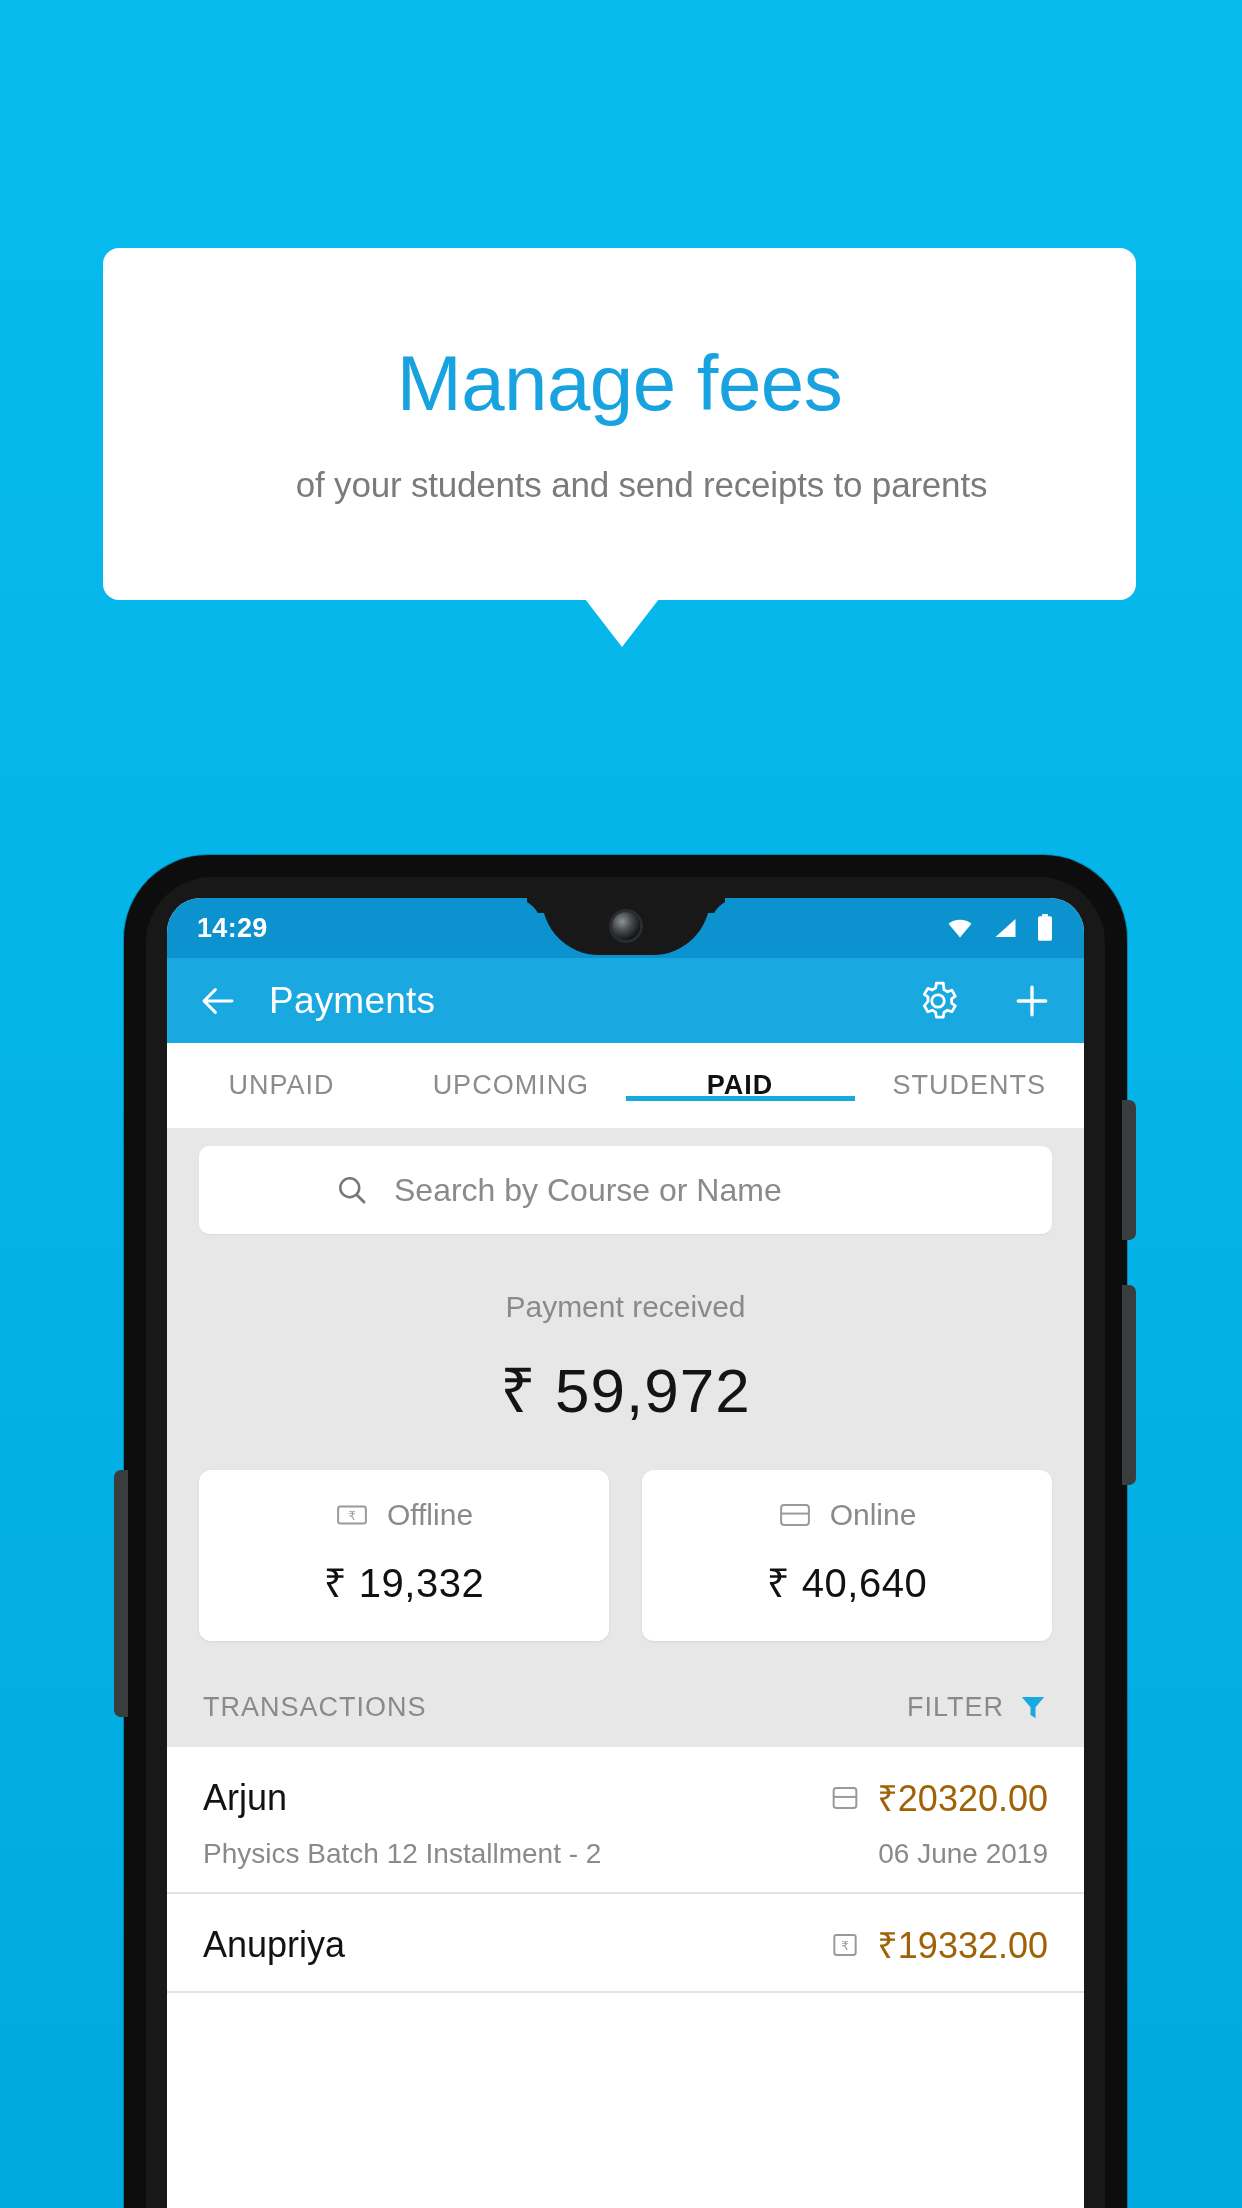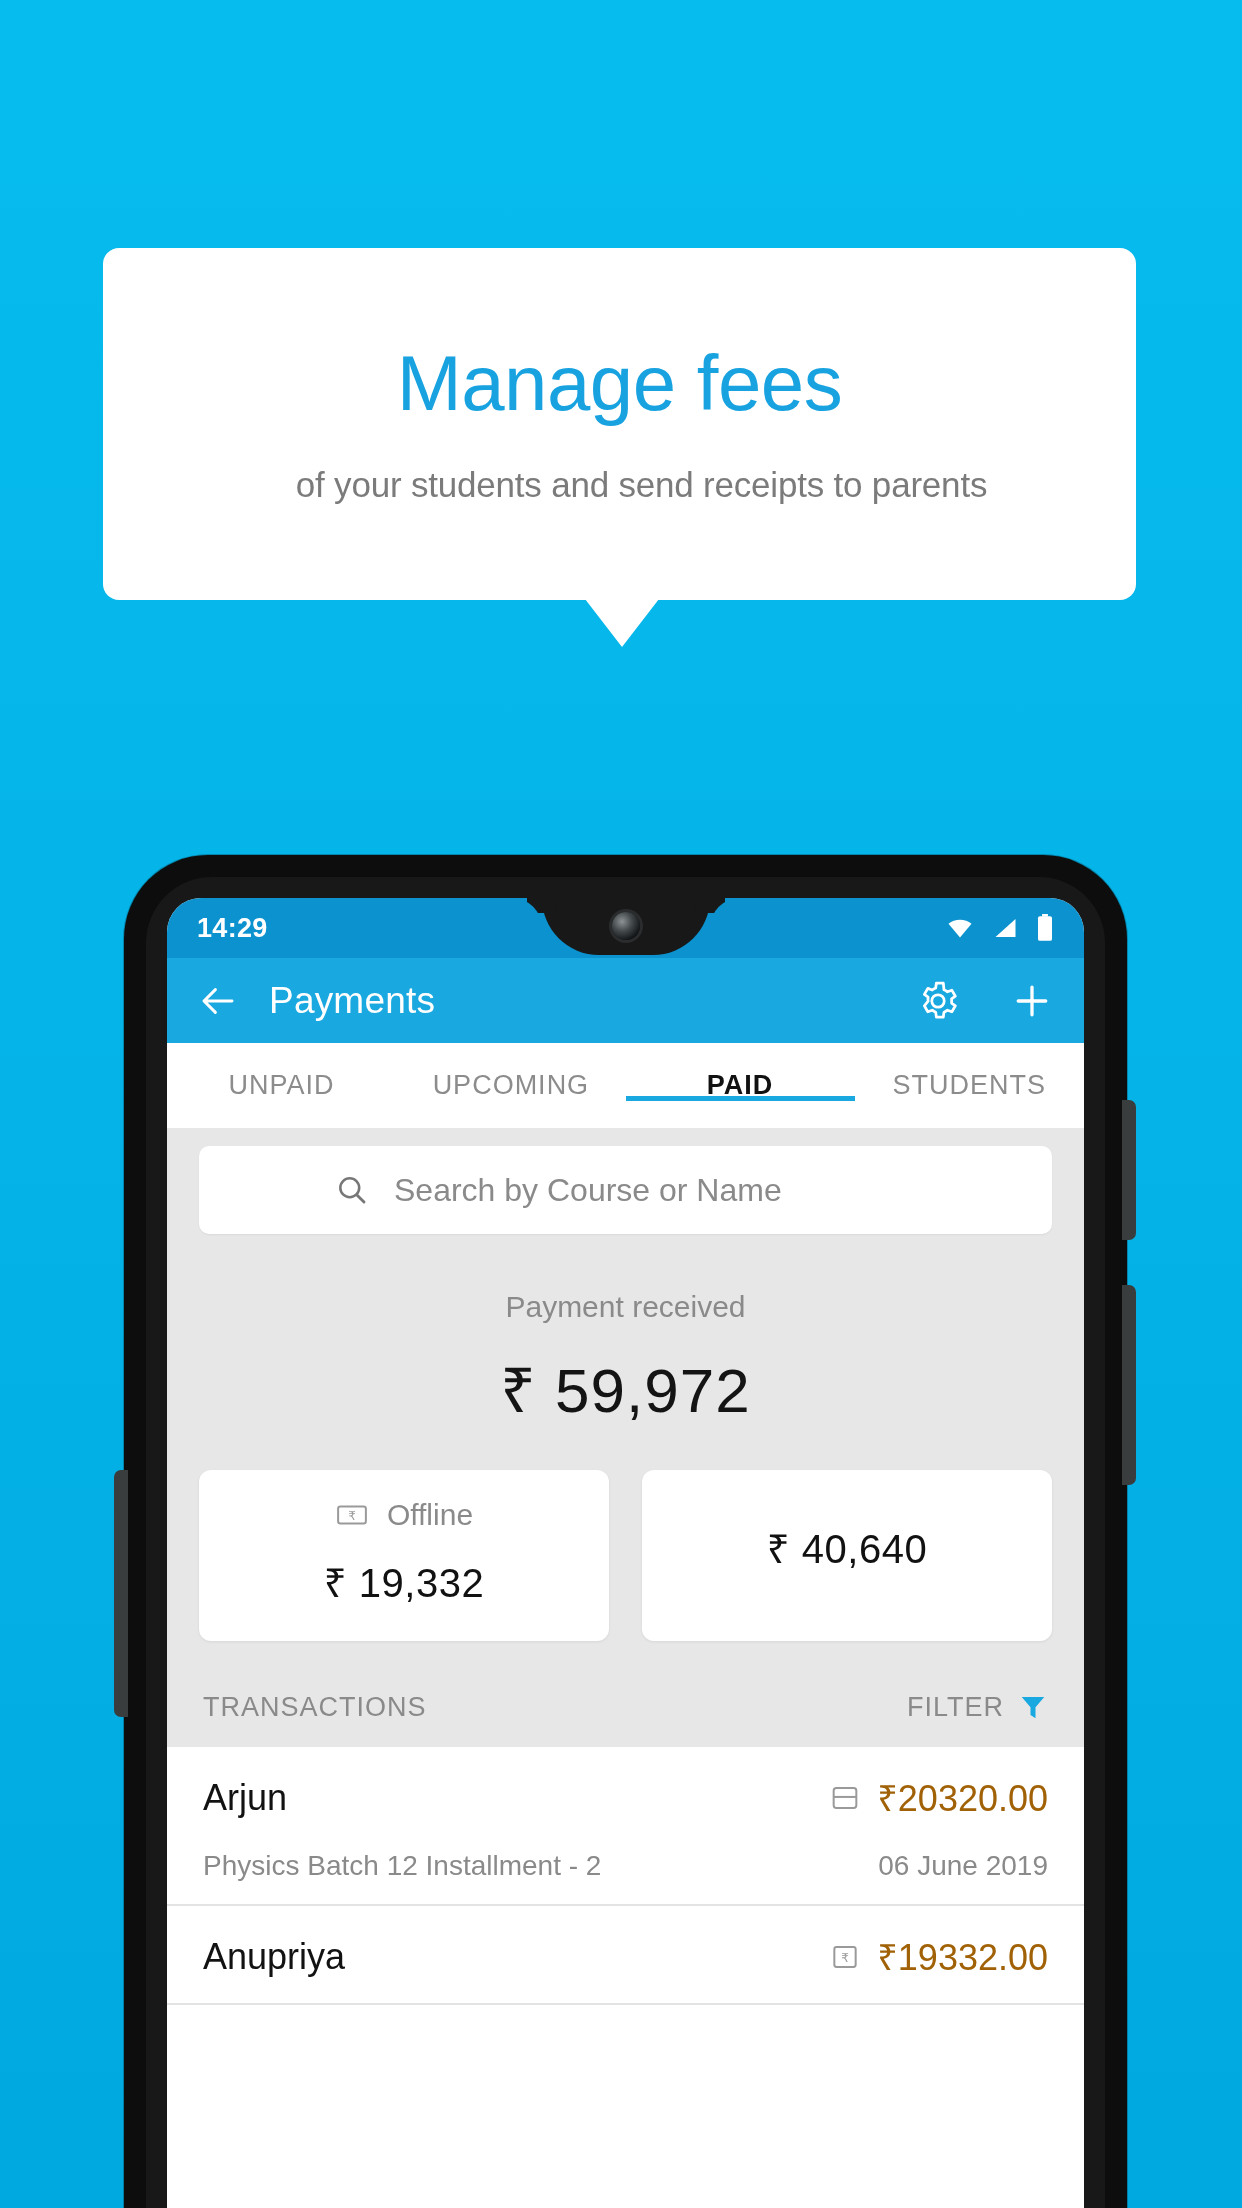--- a/index.html
+++ b/index.html
@@ -212,21 +212,21 @@
     color:#8a8a8a; font-size:27px; letter-spacing:1px;
   }
 
   
   .txn-list { background:#ffffff; }
   .txn-row { padding:26px 36px 22px 36px; border-bottom:2px solid #e3e3e3; }
   .txn-line1 { display:flex; align-items:center; }
   .txn-name { font-size:36px; color:#121212; }
   .txn-right { margin-left:auto; display:flex; align-items:center; gap:16px; }
   .txn-amount { font-size:36px; color:#a16207; }
-  .txn-line2 { display:flex; align-items:center; margin-top:28px; }
+  .txn-line2 { display:flex; align-items:center; margin-top:16px; }
   .txn-desc { font-size:28px; color:#8a8a8a; }
   .txn-date { margin-left:auto; font-size:28px; color:#8a8a8a; }
 </style>
 </head>
 <body>
 
 <div class="promo-card">
   <div class="promo-title">Manage fees</div>
   <div class="promo-sub">of your students and send receipts to parents</div>
 </div>
@@ -329,20 +329,29 @@
             <svg width="34" height="34" viewBox="0 0 24 24">
                 <rect x="2.2" y="6" width="19.6" height="12" rx="1.6" fill="none" stroke="#9a9a9a" stroke-width="1.4"></rect>
                 <text x="12" y="15.6" font-size="8.4" text-anchor="middle" fill="#9a9a9a" font-family="DejaVu Sans">₹</text>
               </svg>
           </span>
           <span class="mini-label">Offline</span>
         </div>
         <div class="mini-amount">₹ 19,332</div>
       </div>
       <div class="mini-card">
+        <div class="mini-head">
+          <span class="ic">
+            <svg width="34" height="34" viewBox="0 0 24 24">
+                <rect x="2.2" y="5" width="19.6" height="14" rx="2" fill="none" stroke="#9a9a9a" stroke-width="1.4"></rect>
+                <path stroke="#9a9a9a" stroke-width="1.4" d="M2.2 11h19.6"></path>
+              </svg>
+          </span>
+          <span class="mini-label">Online</span>
+        </div>
         <div class="mini-amount">₹ 40,640</div>
       </div>
     </div>
 
     <div class="txn-header">
       <span class="txn-header-left">TRANSACTIONS</span>
       <span class="txn-header-right">
         <span>FILTER</span>
         <span class="ic">
           <svg width="30" height="30" viewBox="0 0 24 24">

